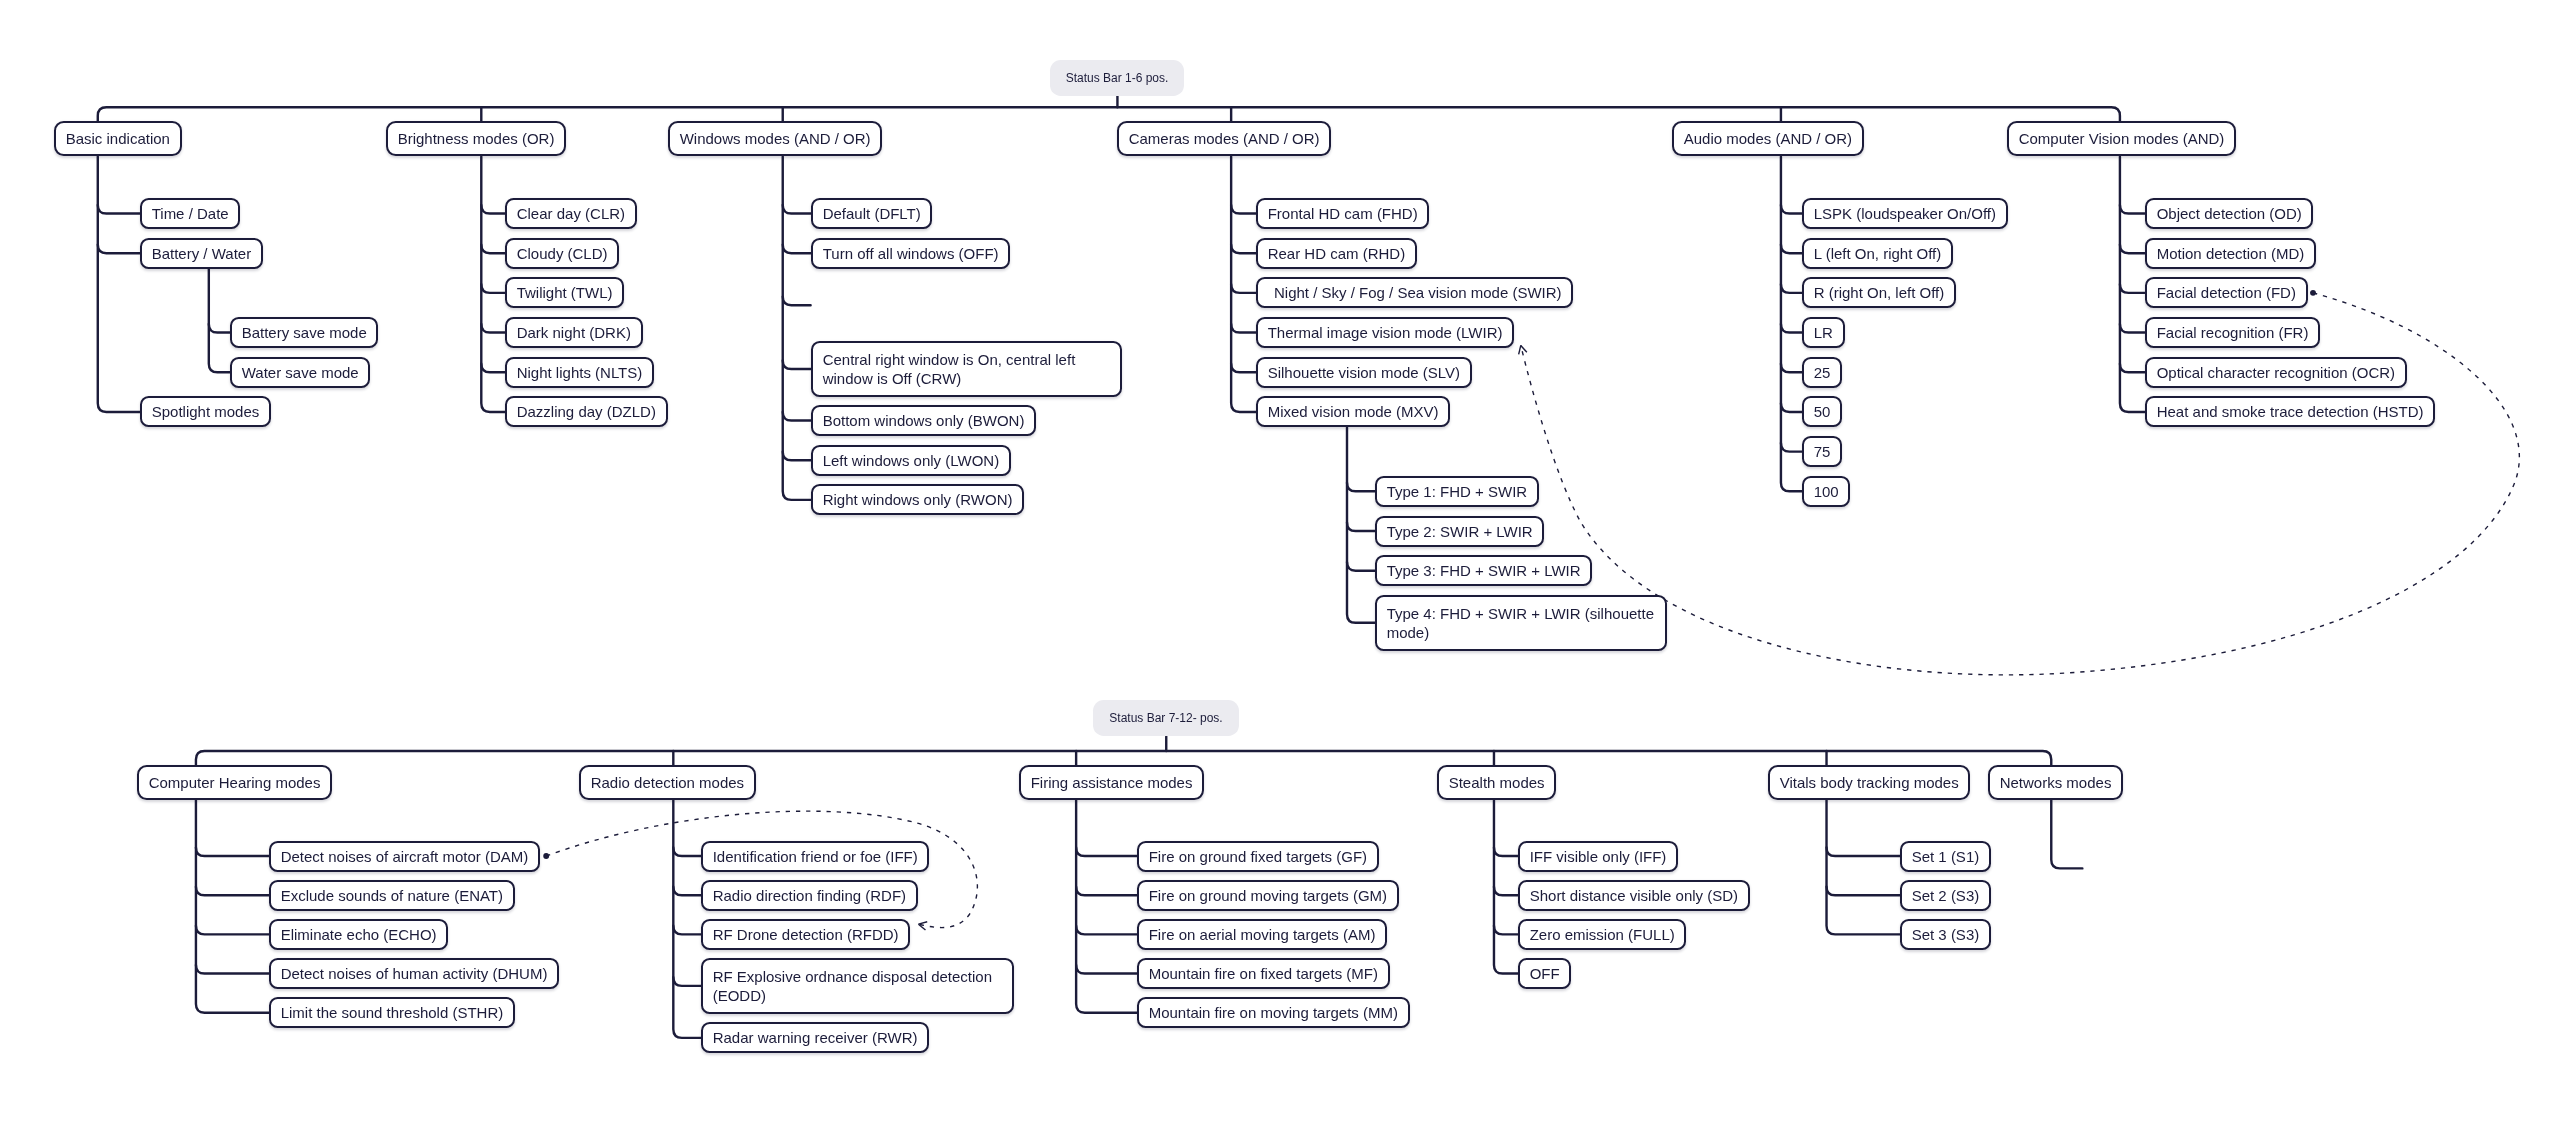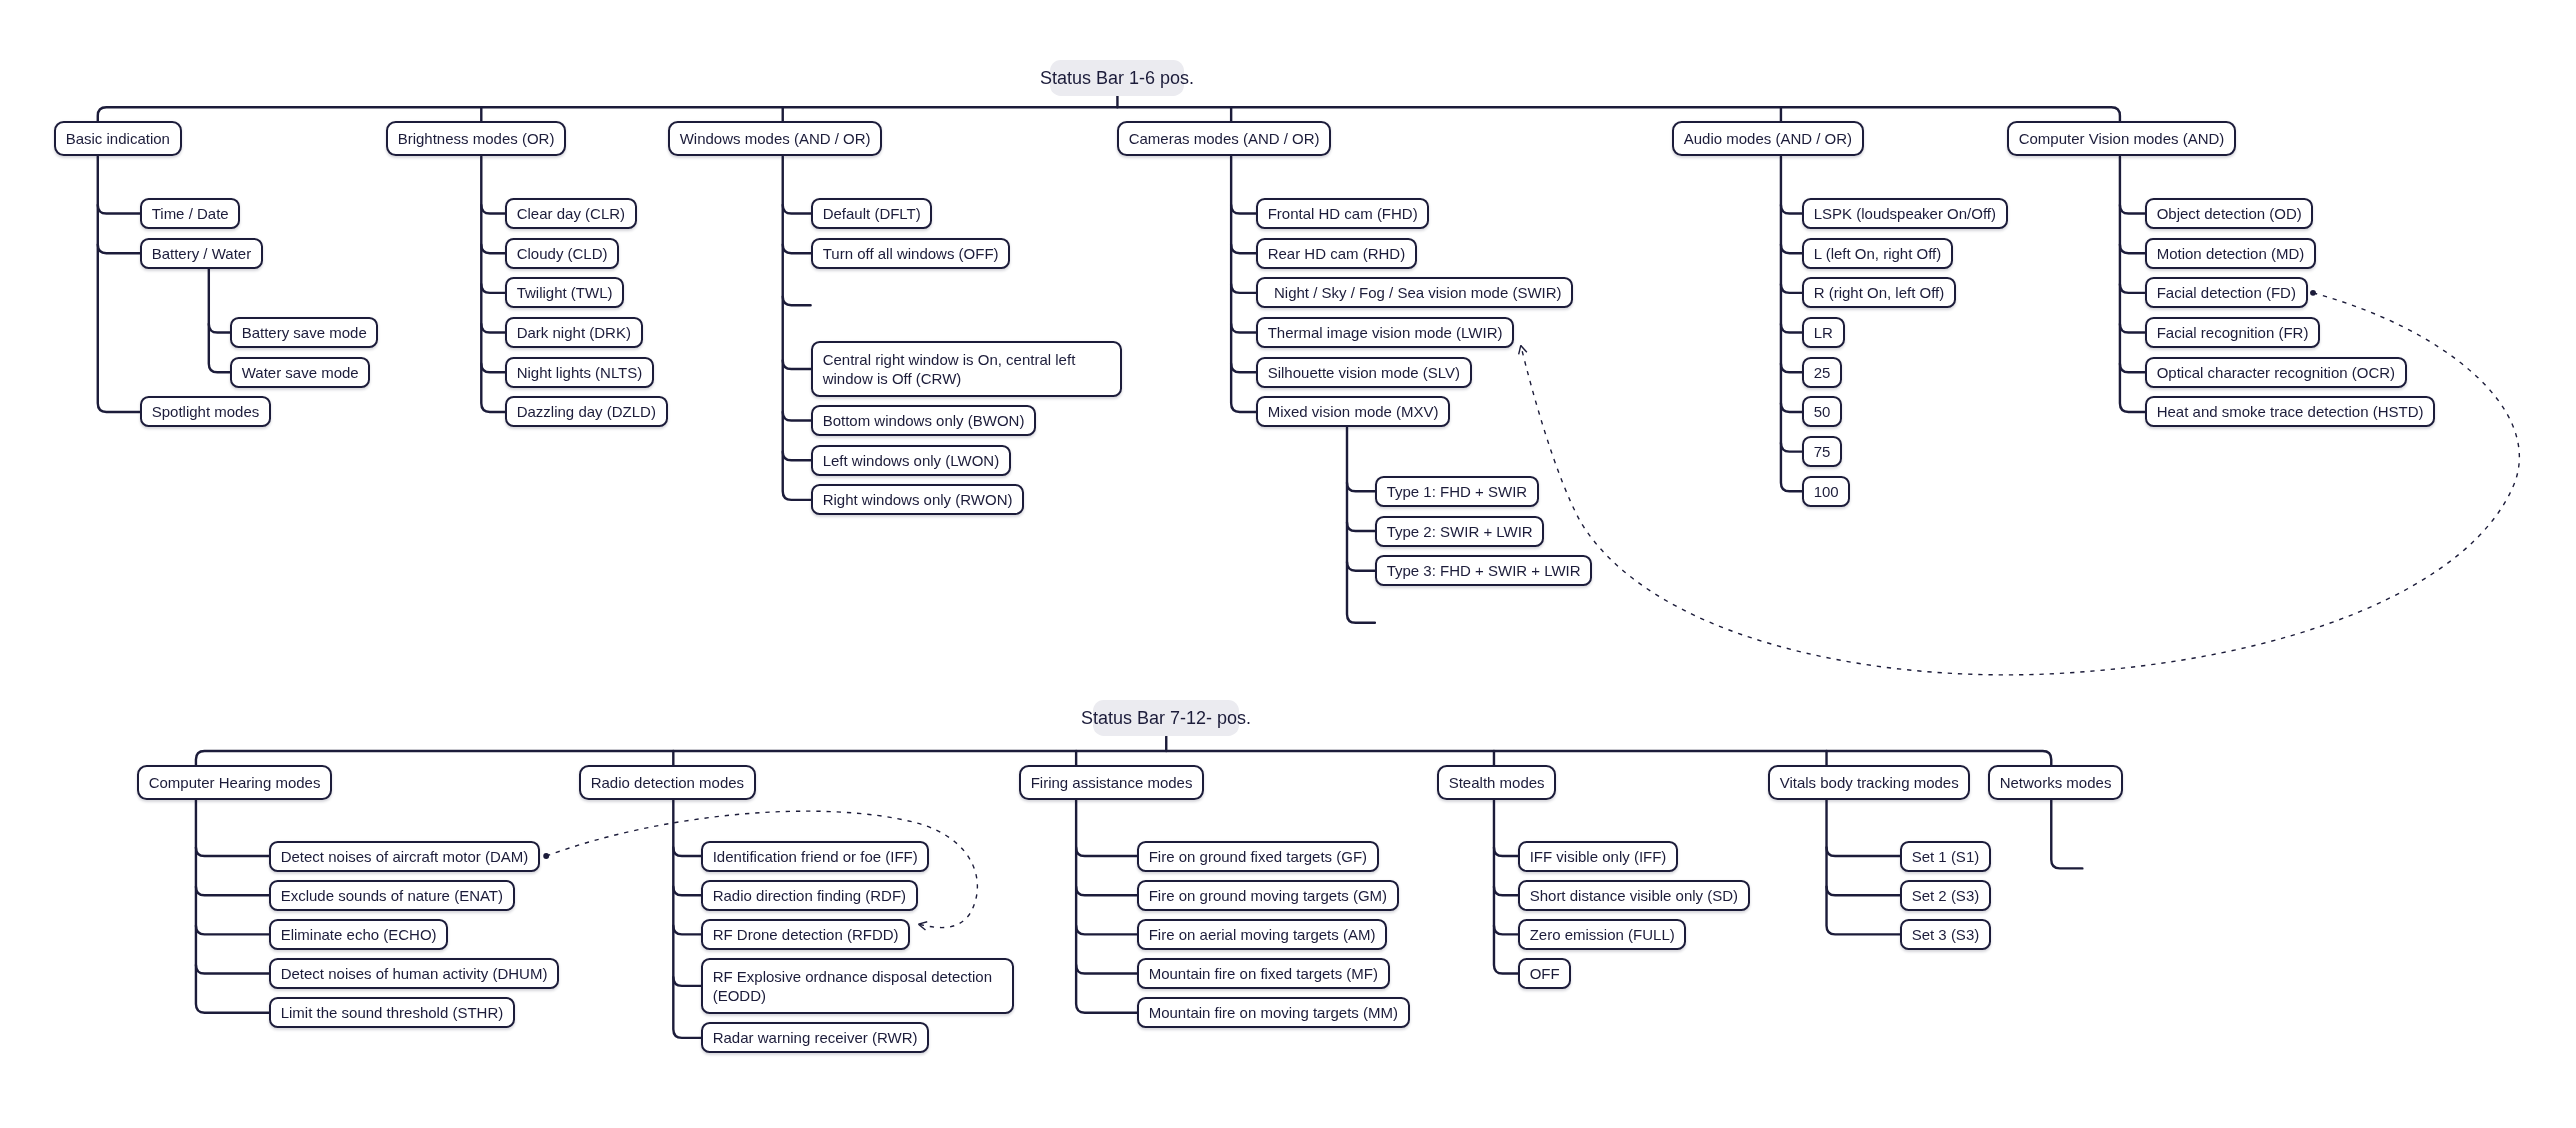--- a/index.html
+++ b/index.html
@@ -19,21 +19,21 @@
     height:31px;
     white-space:nowrap;
     box-shadow:0 1.6px 2.7px rgba(28,28,58,0.18);
     z-index:2;
   }
   .node.cat{height:35px;border-radius:9.7px;padding:6.4px 9.7px;}
   .node.wrap{white-space:normal;line-height:19.3px;align-items:center;}
   .node.root{
     background:#ebebf0;border:none;border-radius:10.7px;
     justify-content:center;text-align:center;
-    font-size:18px;height:36px;box-shadow:none;padding:5.4px 14px;
+    font-size:12px;height:36px;box-shadow:none;padding:5.4px 14px;
   }
 </style>
 </head>
 <body>
 
 <div id="canvas">
     <svg id="connector-layer" width="2576" height="1128" viewBox="0 0 4802 2103">
       <path d="M 2083 180 V 200" fill="none" stroke="#1c1c3a" stroke-width="4.5" stroke-linecap="round"></path>
       <path d="M 182 226 V 216 Q 182 200 198 200 H 3936 Q 3952 200 3952 216 V 226" fill="none" stroke="#1c1c3a" stroke-width="4.5" stroke-linecap="round"></path>
       <path d="M 182 292 V 752 Q 182 768 198 768 H 261" fill="none" stroke="#1c1c3a" stroke-width="4.5" stroke-linecap="round"></path>
@@ -144,20 +144,21 @@
     <div class="node cat" style="left: 1117px; top: 121px;">Cameras modes (AND / OR)</div>
     <div class="node" style="left: 1256px; top: 198px;">Frontal HD cam (FHD)</div>
     <div class="node" style="left: 1256px; top: 238px;">Rear HD cam (RHD)</div>
     <div class="node" style="left: 1256px; top: 277px; padding-left: 16px;">Night / Sky / Fog / Sea vision mode (SWIR)</div>
     <div class="node" style="left: 1256px; top: 317px;">Thermal image vision mode (LWIR)</div>
     <div class="node" style="left: 1256px; top: 357px;">Silhouette vision mode (SLV)</div>
     <div class="node" style="left: 1256px; top: 396px;">Mixed vision mode (MXV)</div>
     <div class="node" style="left: 1375px; top: 476px;">Type 1: FHD + SWIR</div>
     <div class="node" style="left: 1375px; top: 516px;">Type 2: SWIR + LWIR</div>
     <div class="node" style="left: 1375px; top: 555px;">Type 3: FHD + SWIR + LWIR</div>
+    <div class="node wrap" style="left: 1375px; top: 595px; width: 292px; height: 56px;">Type 4: FHD + SWIR + LWIR (silhouette mode)</div>
     <div class="node cat" style="left: 1672px; top: 121px;">Audio modes (AND / OR)</div>
     <div class="node" style="left: 1802px; top: 198px;">LSPK (loudspeaker On/Off)</div>
     <div class="node" style="left: 1802px; top: 238px;">L (left On, right Off)</div>
     <div class="node" style="left: 1802px; top: 277px;">R (right On, left Off)</div>
     <div class="node" style="left: 1802px; top: 317px;">LR</div>
     <div class="node" style="left: 1802px; top: 357px;">25</div>
     <div class="node" style="left: 1802px; top: 396px;">50</div>
     <div class="node" style="left: 1802px; top: 436px;">75</div>
     <div class="node" style="left: 1802px; top: 476px;">100</div>
     <div class="node cat" style="left: 2007px; top: 121px;">Computer Vision modes (AND)</div>

